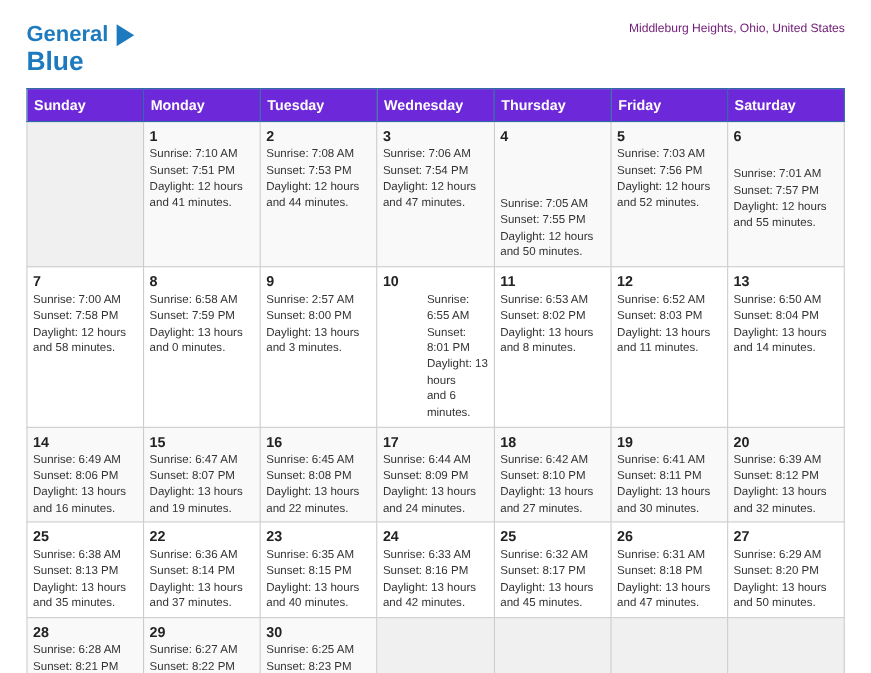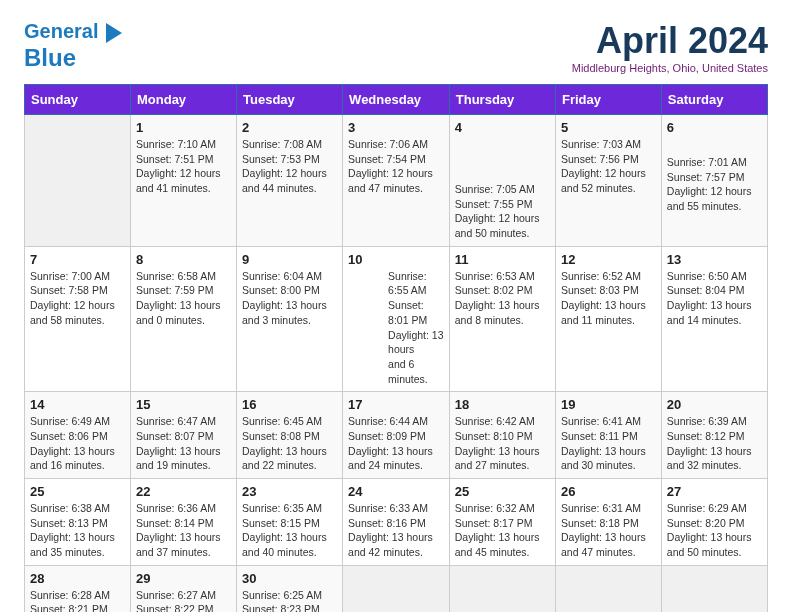--- a/index.html
+++ b/index.html
@@ -100,21 +100,20 @@
       <span class="logo-text">
         <span class="blue">General</span>
         <span class="logo-arrow"></span>
       </span>
     </div>
     <div class="logo-row" style="margin-top:2px;">
       <span class="logo-text" style="color:#1e7abf; font-size:24px;">Blue</span>
     </div>
   </div>
   <div class="title-area">
-    <div class="month-title">April 2024</div>
     <div class="location">Middleburg Heights, Ohio, United States</div>
   </div>
 </div>
 
 <table>
   <thead>
     <tr id="weekday-header">
         <th>Sunday</th>
         <th>Monday</th>
         <th>Tuesday</th>
@@ -180,21 +179,21 @@
         </td>
         <td>
           <span class="day-num">8</span>
           <div class="day-info" style="white-space: pre-line;">Sunrise: 6:58 AM
 Sunset: 7:59 PM
 Daylight: 13 hours
 and 0 minutes.</div>
         </td>
         <td>
           <span class="day-num">9</span>
-          <div class="day-info" style="white-space: pre-line;">Sunrise: 6:04 AM
+          <div class="day-info" style="white-space: pre-line;">Sunrise: 2:57 AM
 Sunset: 8:00 PM
 Daylight: 13 hours
 and 3 minutes.</div>
         </td>
         <td>
           <span class="day-num">10</span>
           <div class="day-info" style="white-space: pre-line; margin-left: 40px;">Sunrise: 6:55 AM
 Sunset: 8:01 PM
 Daylight: 13 hours
 and 6 minutes.</div>

